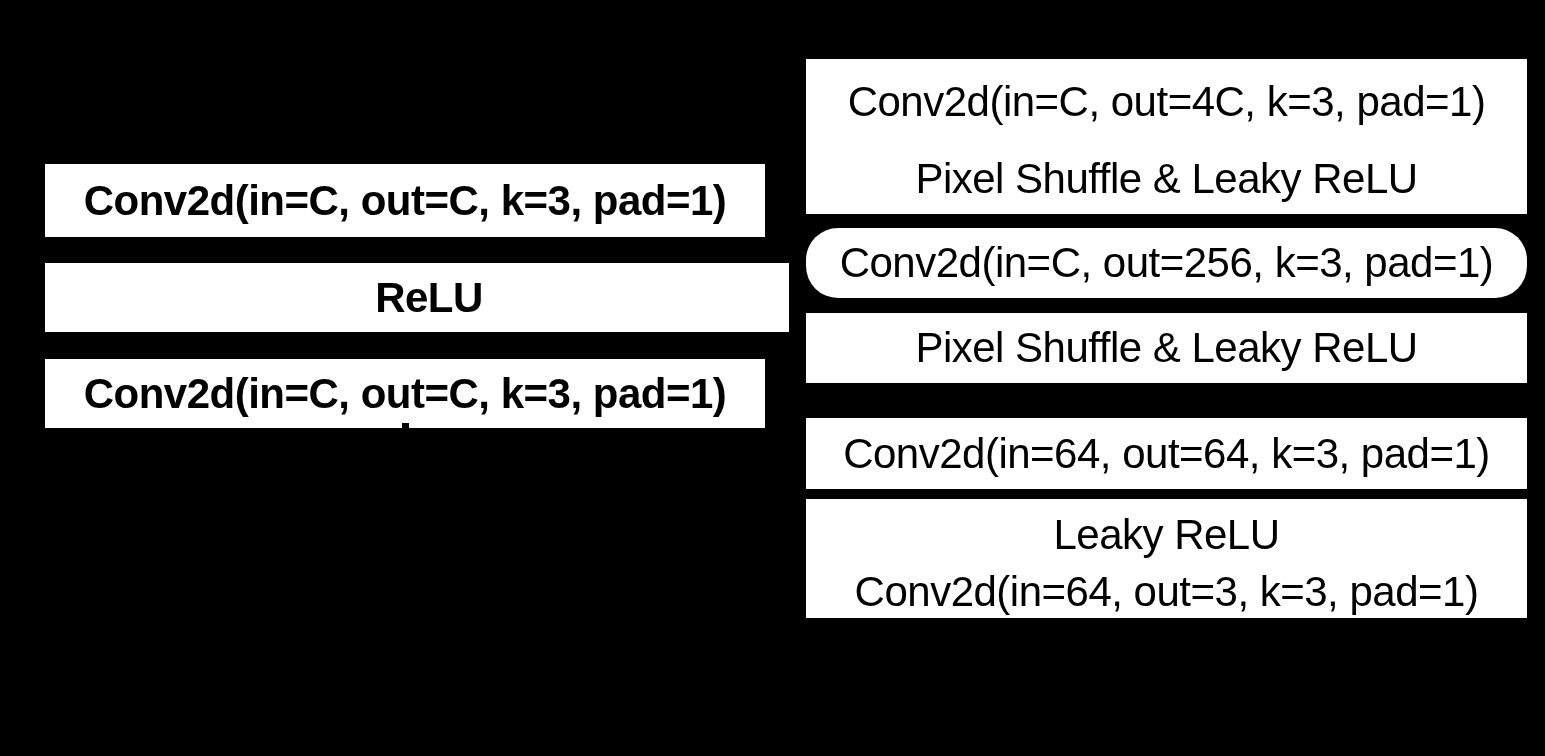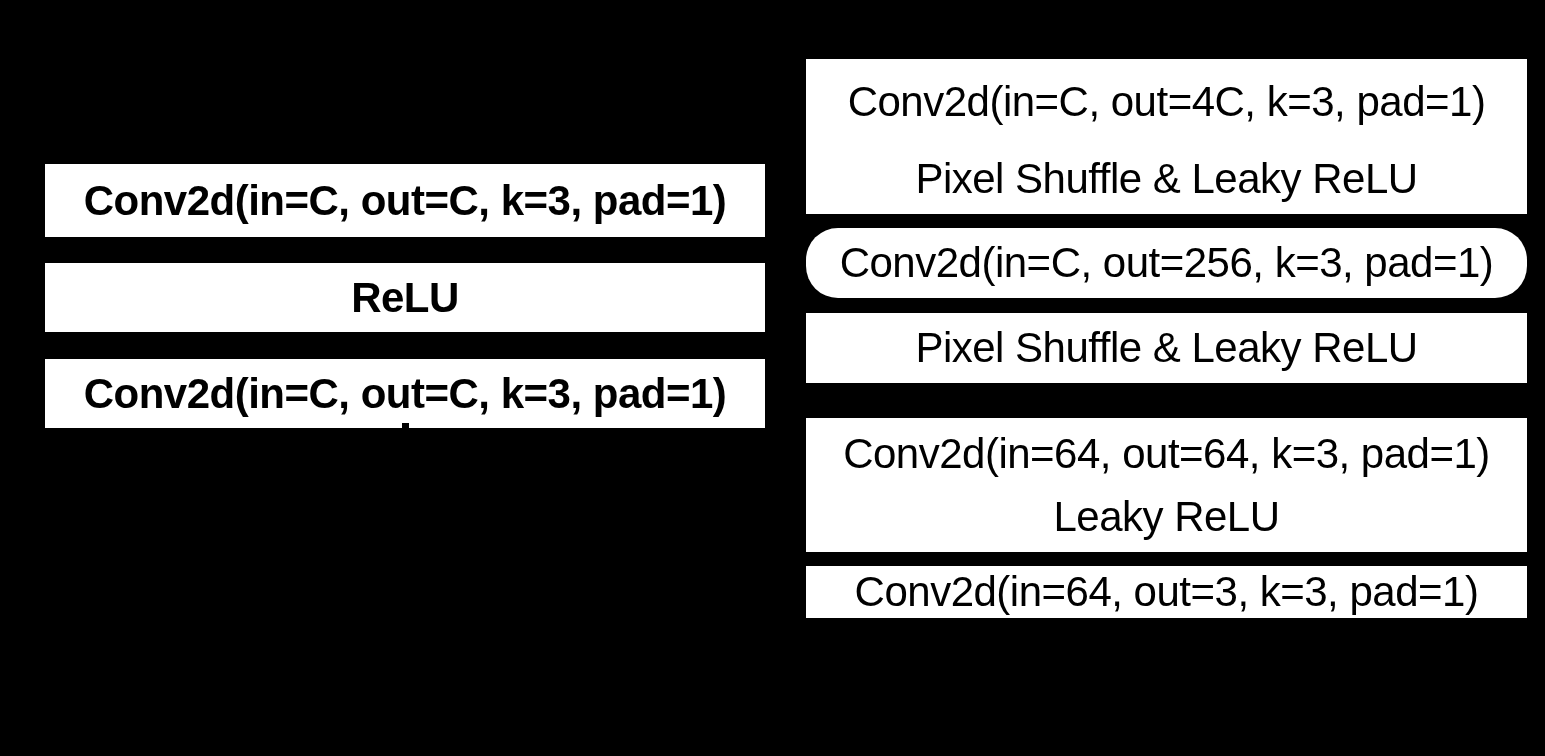--- a/index.html
+++ b/index.html
@@ -23,30 +23,30 @@
     align-items: center;
     justify-content: center;
     font-size: 42px;
     line-height: 1;
     white-space: nowrap;
     letter-spacing: -0.5px;
   }
   
   .box-l { left: 45px; width: 720px; font-weight: bold; }
   .box-l1 { top: 164px; height: 73px; }
-  .box-l2 { top: 263px; height: 69px; }
+  .box-l2 { top: 263px; height: 69px; padding-left: 24px; }
   .box-l3 { top: 359px; height: 69px; }
   
   .box-r { left: 806px; width: 721px; }
   .box-r1 { top: 59px;  height: 85px; }
   .box-r2 { top: 144px; height: 70px; }
   .box-r3 { top: 228px; height: 70px; border-radius: 32px; }
   .box-r4 { top: 313px; height: 70px; }
   .box-r5 { top: 418px; height: 71px; }
-  .box-r6 { top: 481px; height: 71px; }
+  .box-r6 { top: 499px; height: 71px; }
   .box-r7 { top: 566px; height: 52px; }
   
   .arrow-tip {
     position: absolute;
     left: 402px;
     top: 423px;
     width: 7px;
     height: 10px;
     background: #000000;
   }

